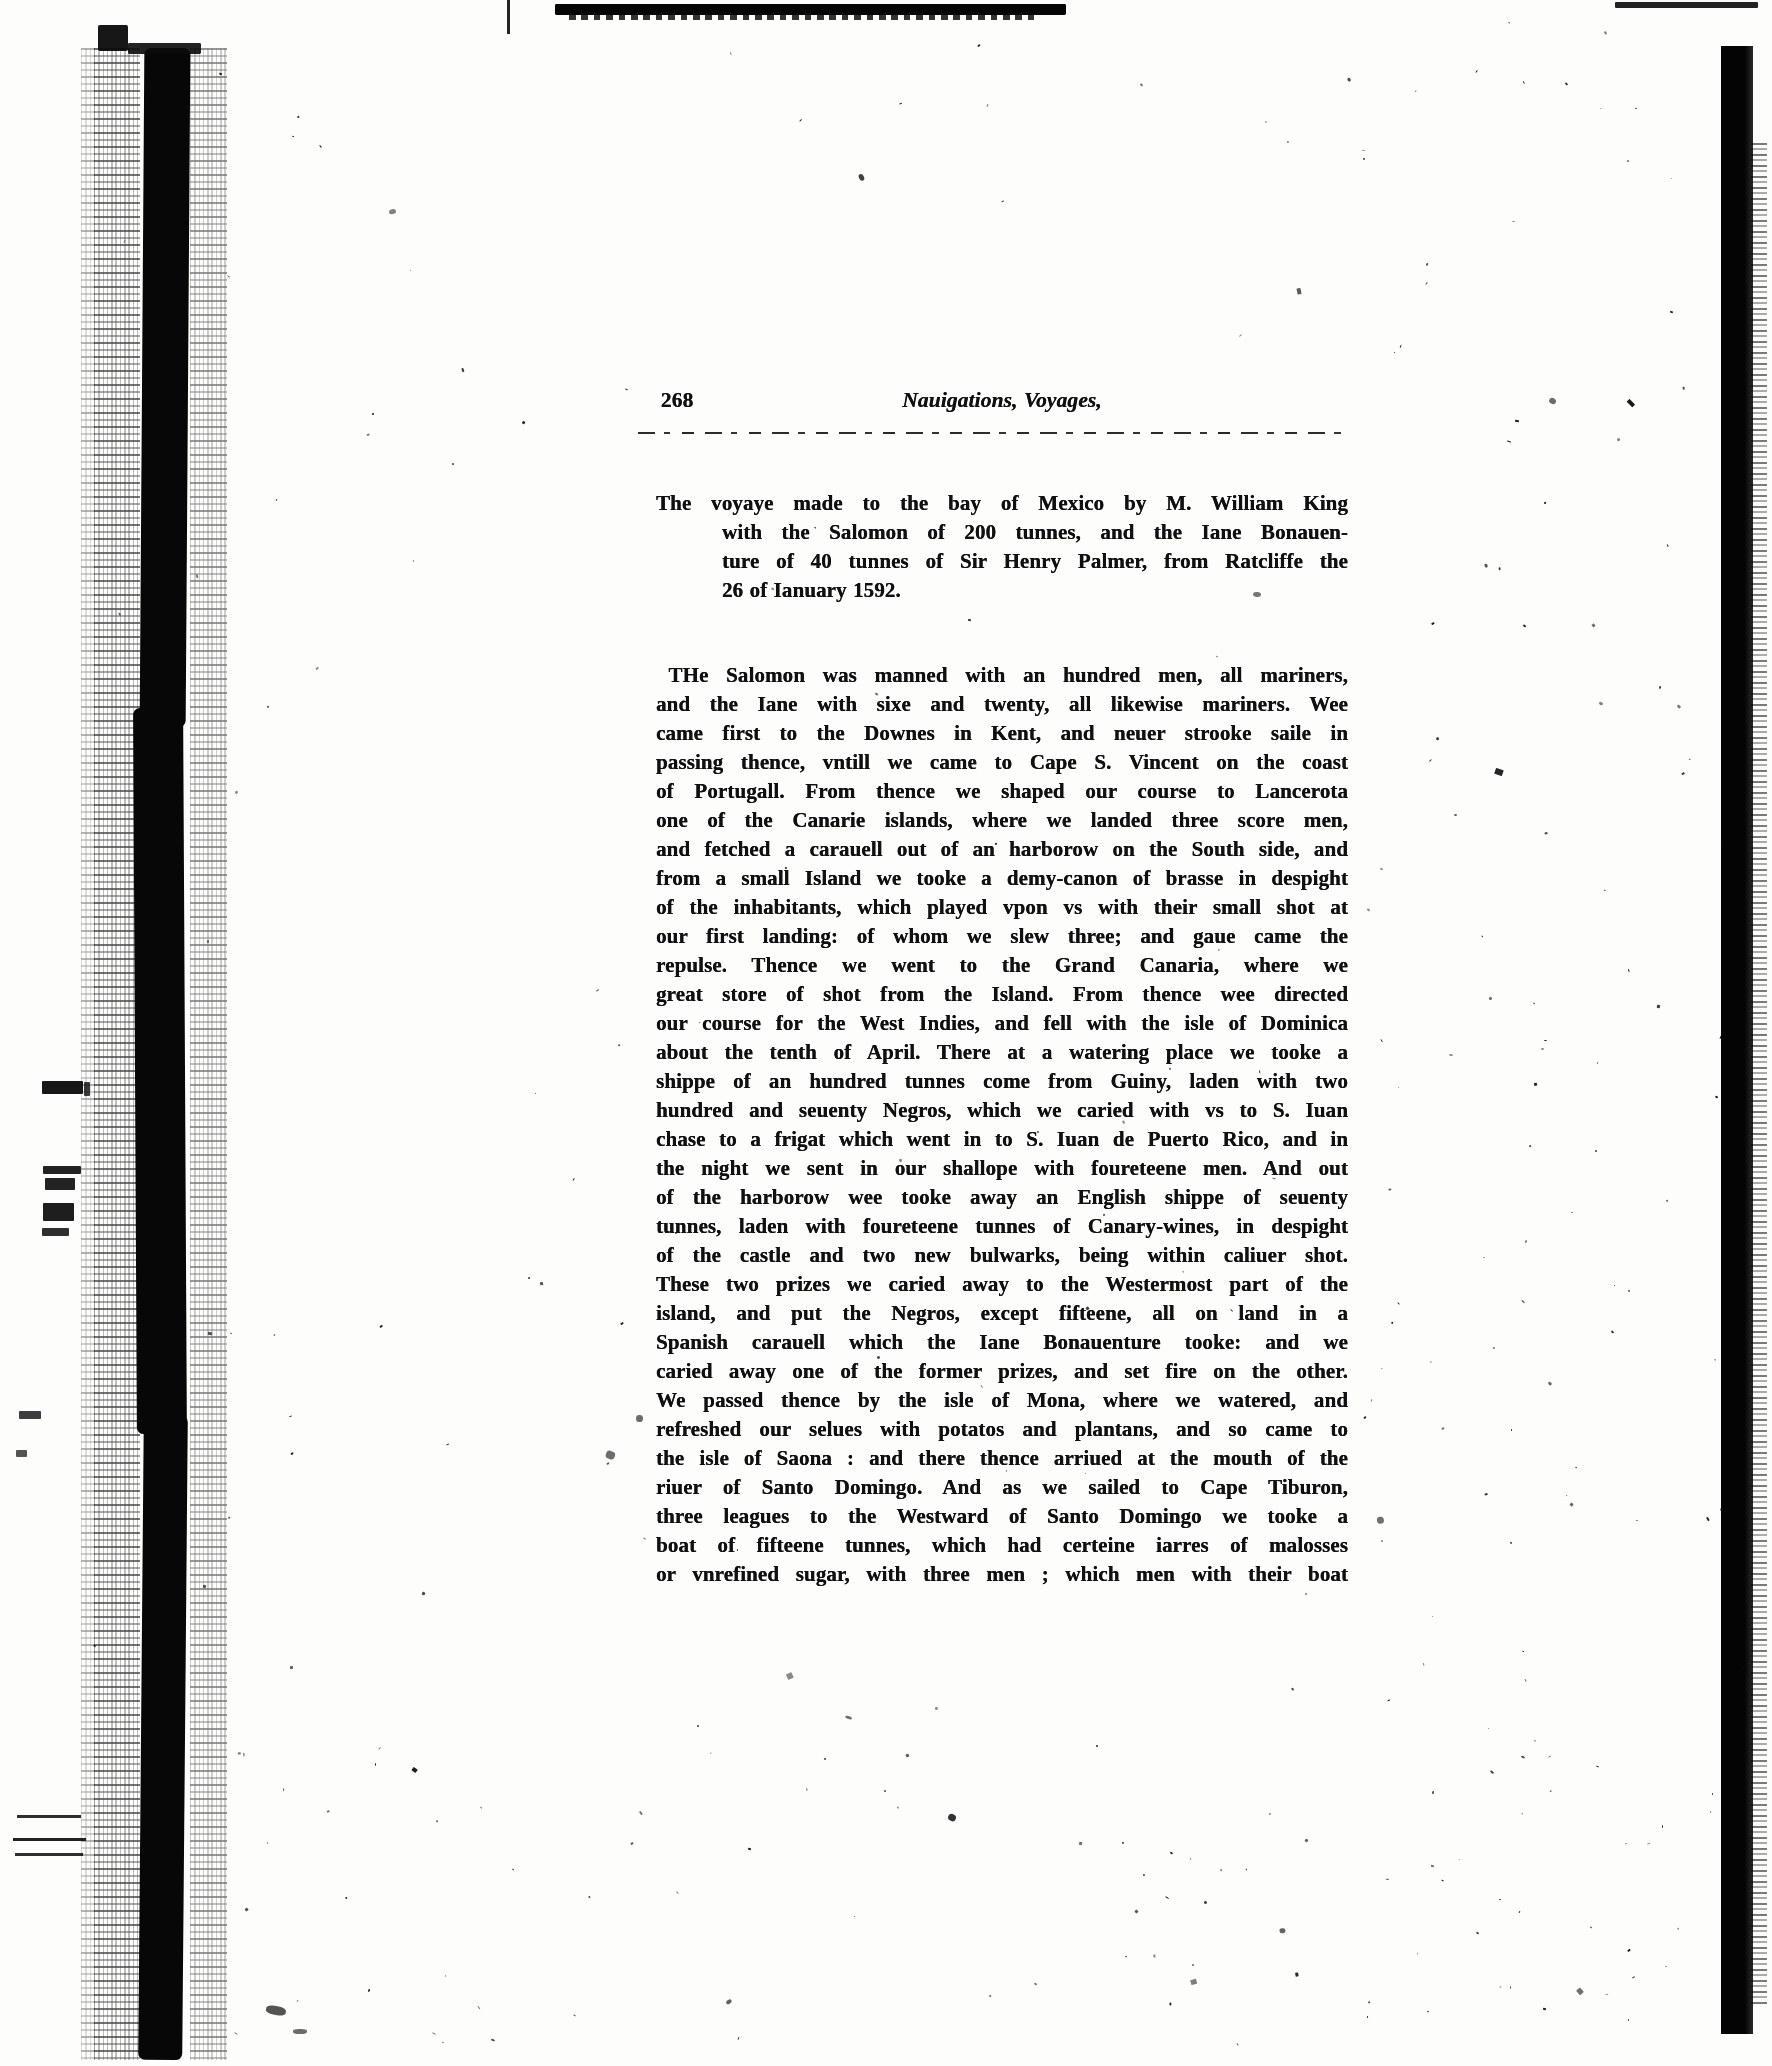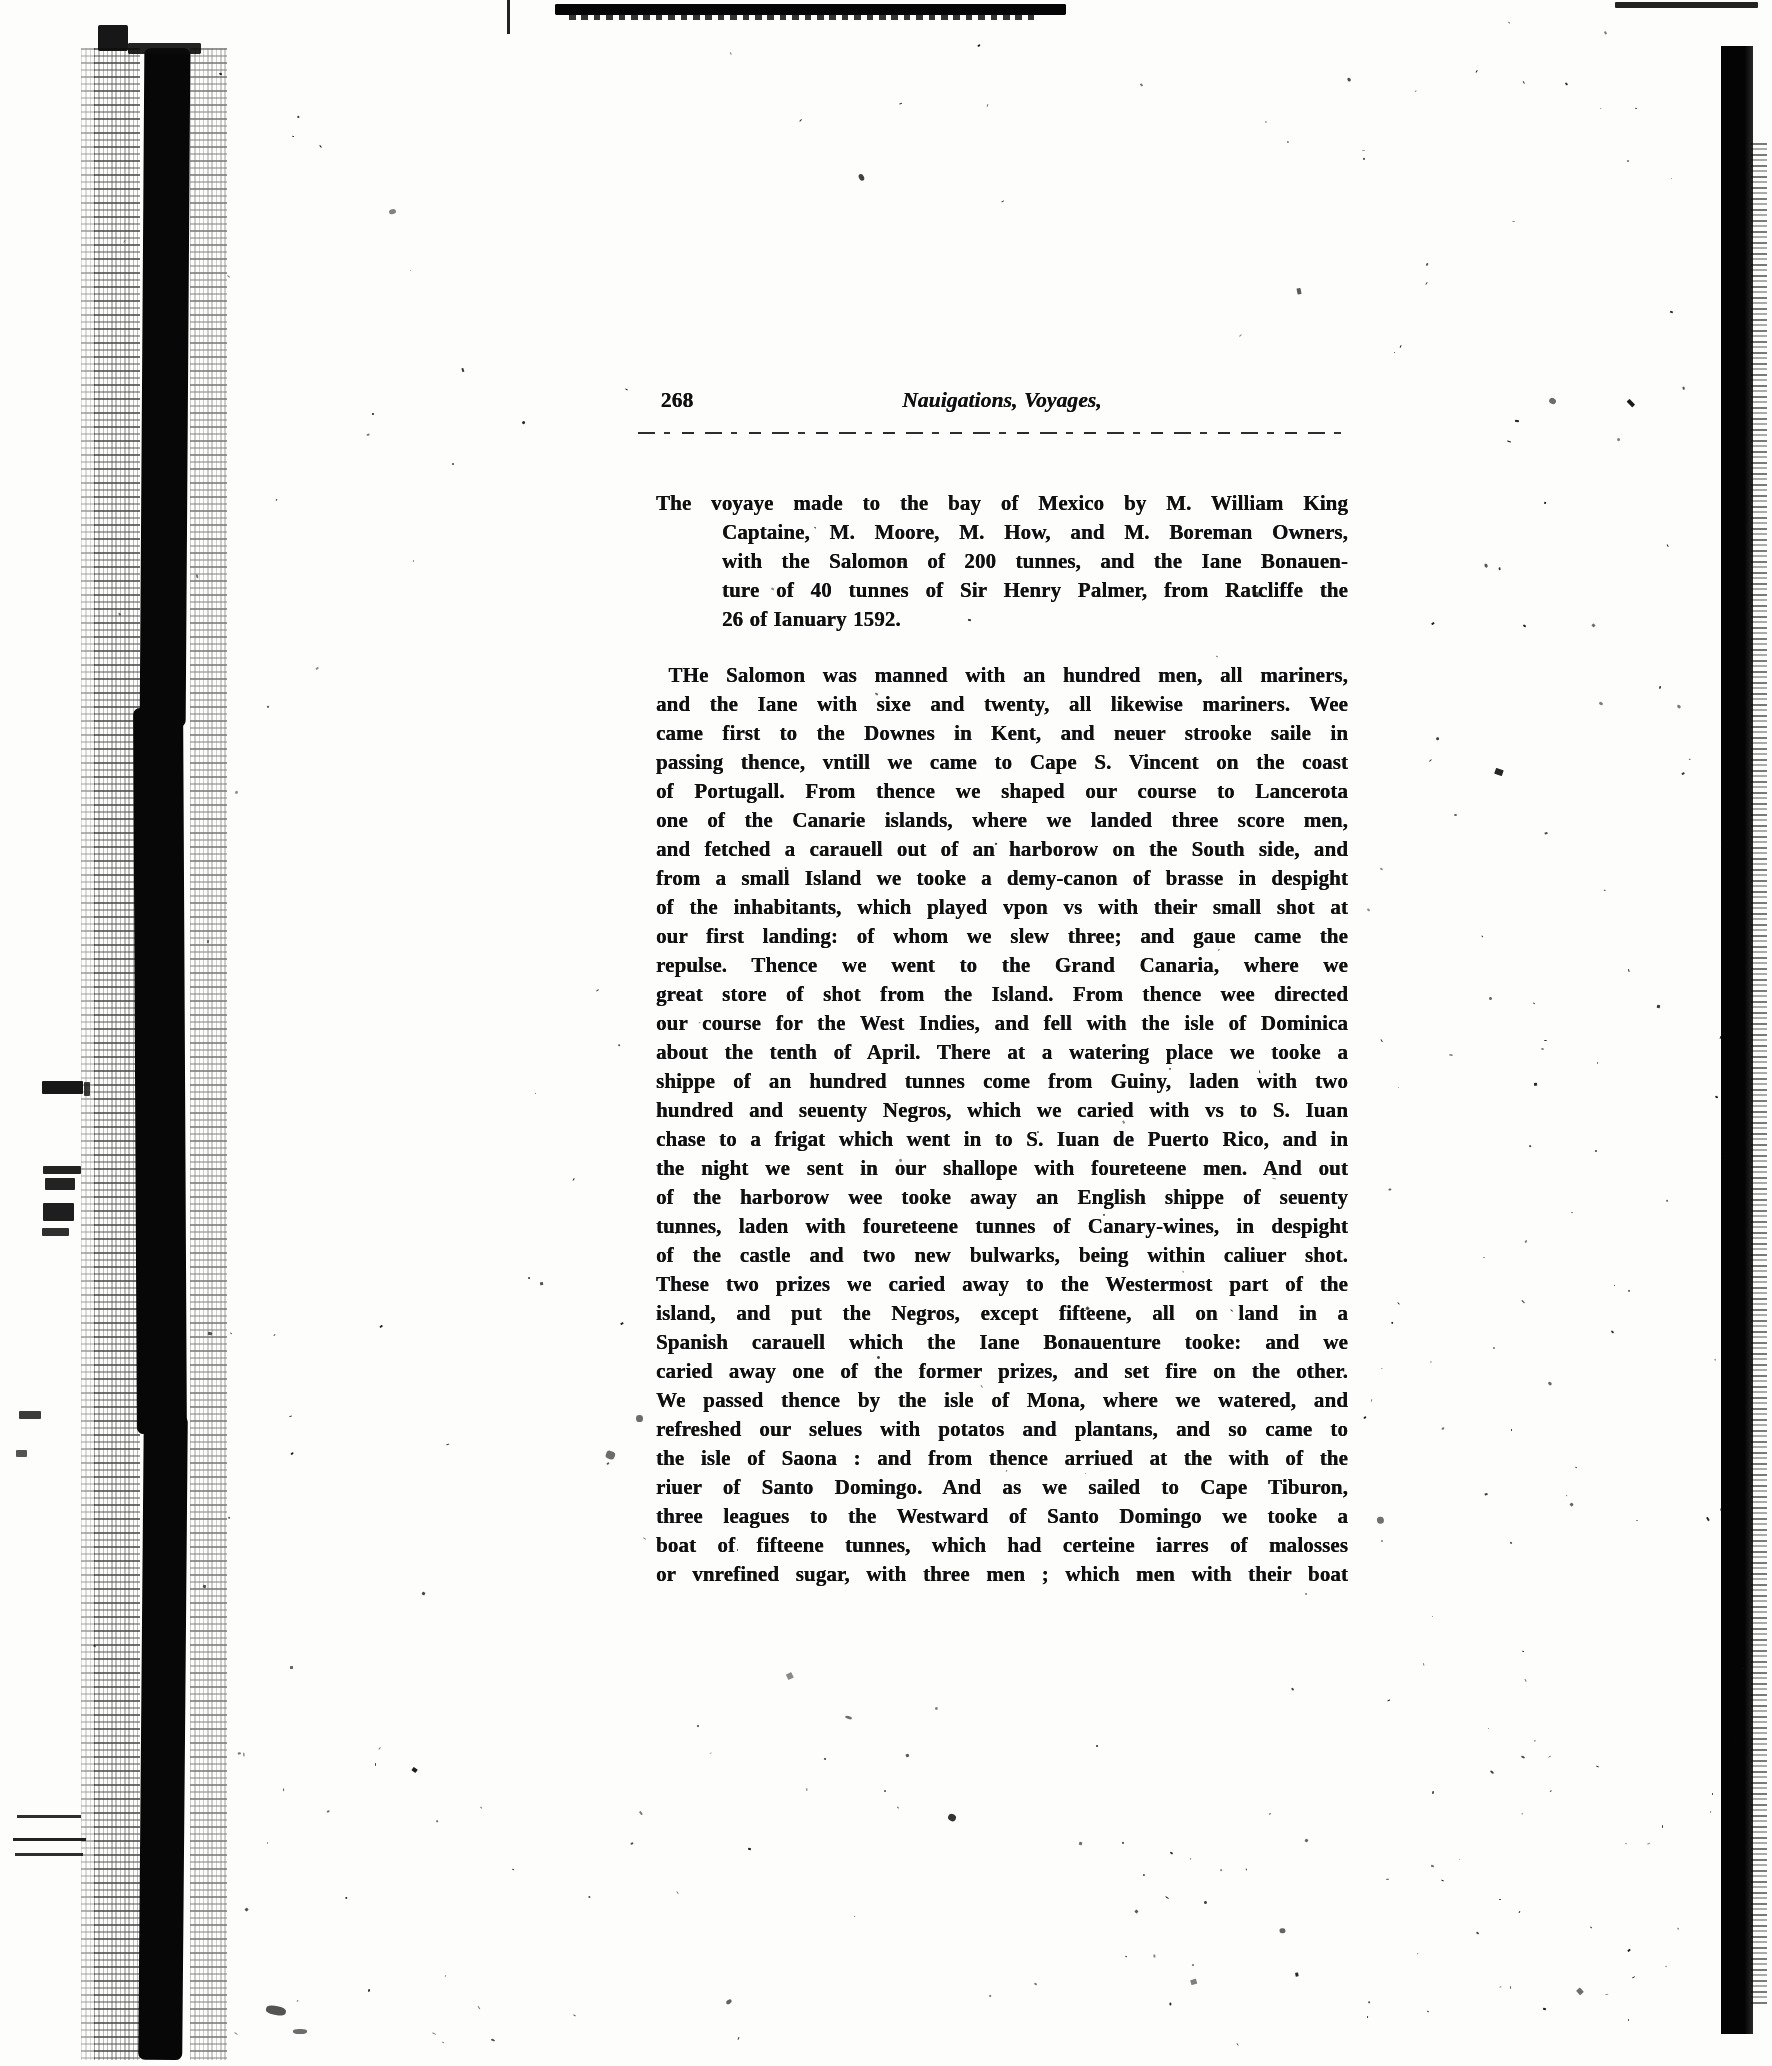--- a/index.html
+++ b/index.html
@@ -103,21 +103,20 @@
   <div class="right-bar"></div>
   <div class="right-bar-fuzz"></div>
 
   <div class="textblock">
     <div class="runhead">
       <span class="pagenum">268</span>
       <span class="rh-title">Nauigations, Voyages,</span>
     </div>
     <div class="titleblock">
         <div class="title-line">The voyaye made to the bay of Mexico by M. William King</div>
-        <div class="title-line">Captaine, M. Moore, M. How, and M. Boreman Owners,</div>
         <div class="title-line">with the Salomon of 200 tunnes, and the Iane Bonauen-</div>
         <div class="title-line">ture of 40 tunnes of Sir Henry Palmer, from Ratcliffe the</div>
         <div class="title-line">26 of Ianuary 1592.</div>
       </div>
     <div class="bodyblock">
         <div class="body-line">THe Salomon was manned with an hundred men, all mariners,</div>
         <div class="body-line">and the Iane with sixe and twenty, all likewise mariners.  Wee</div>
         <div class="body-line">came first to the Downes in Kent, and neuer strooke saile in</div>
         <div class="body-line">passing thence, vntill we came to Cape S. Vincent on the coast</div>
         <div class="body-line">of Portugall.  From thence we shaped our course to Lancerota</div>
@@ -136,21 +135,21 @@
         <div class="body-line">the night we sent in our shallope with foureteene men.  And out</div>
         <div class="body-line">of the harborow wee tooke away an English shippe of seuenty</div>
         <div class="body-line">tunnes, laden with foureteene tunnes of Canary-wines, in despight</div>
         <div class="body-line">of the castle and two new bulwarks, being within caliuer shot.</div>
         <div class="body-line">These two prizes we caried away to the Westermost part of the</div>
         <div class="body-line">island, and put the Negros, except fifteene, all on land in a</div>
         <div class="body-line">Spanish carauell which the Iane Bonauenture tooke: and we</div>
         <div class="body-line">caried away one of the former prizes, and set fire on the other.</div>
         <div class="body-line">We passed thence by the isle of Mona, where we watered, and</div>
         <div class="body-line">refreshed our selues with potatos and plantans, and so came to</div>
-        <div class="body-line">the isle of Saona : and from thence arriued at the with of the</div>
+        <div class="body-line">the isle of Saona : and there thence arriued at the mouth of the</div>
         <div class="body-line">riuer of Santo Domingo.  And as we sailed to Cape Tiburon,</div>
         <div class="body-line">three leagues to the Westward of Santo Domingo we tooke a</div>
         <div class="body-line">boat of fifteene tunnes, which had certeine iarres of malosses</div>
         <div class="body-line">or vnrefined sugar, with three men ;  which men with their boat</div>
       </div>
   </div>
 
   <div class="dashed-rule"></div>
 
   <div id="artifact-layer">

